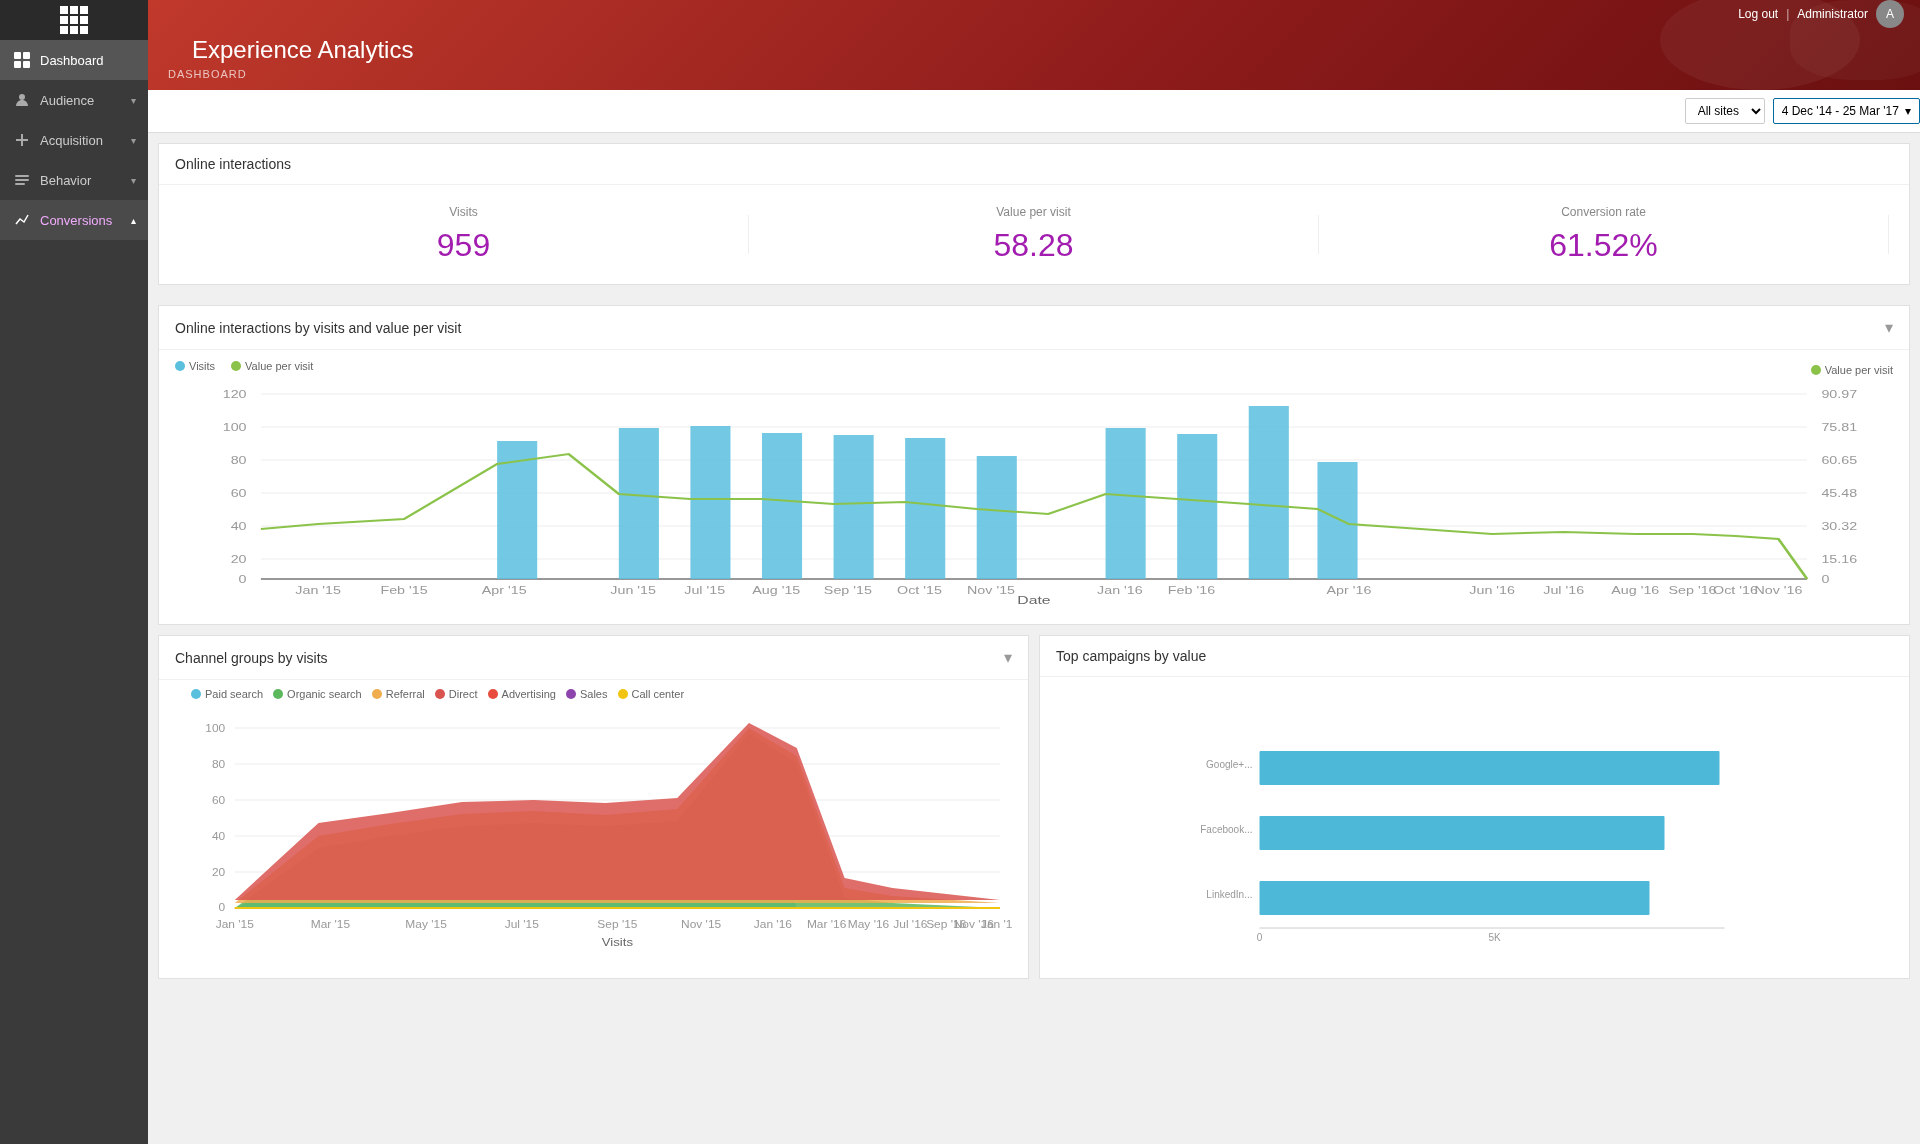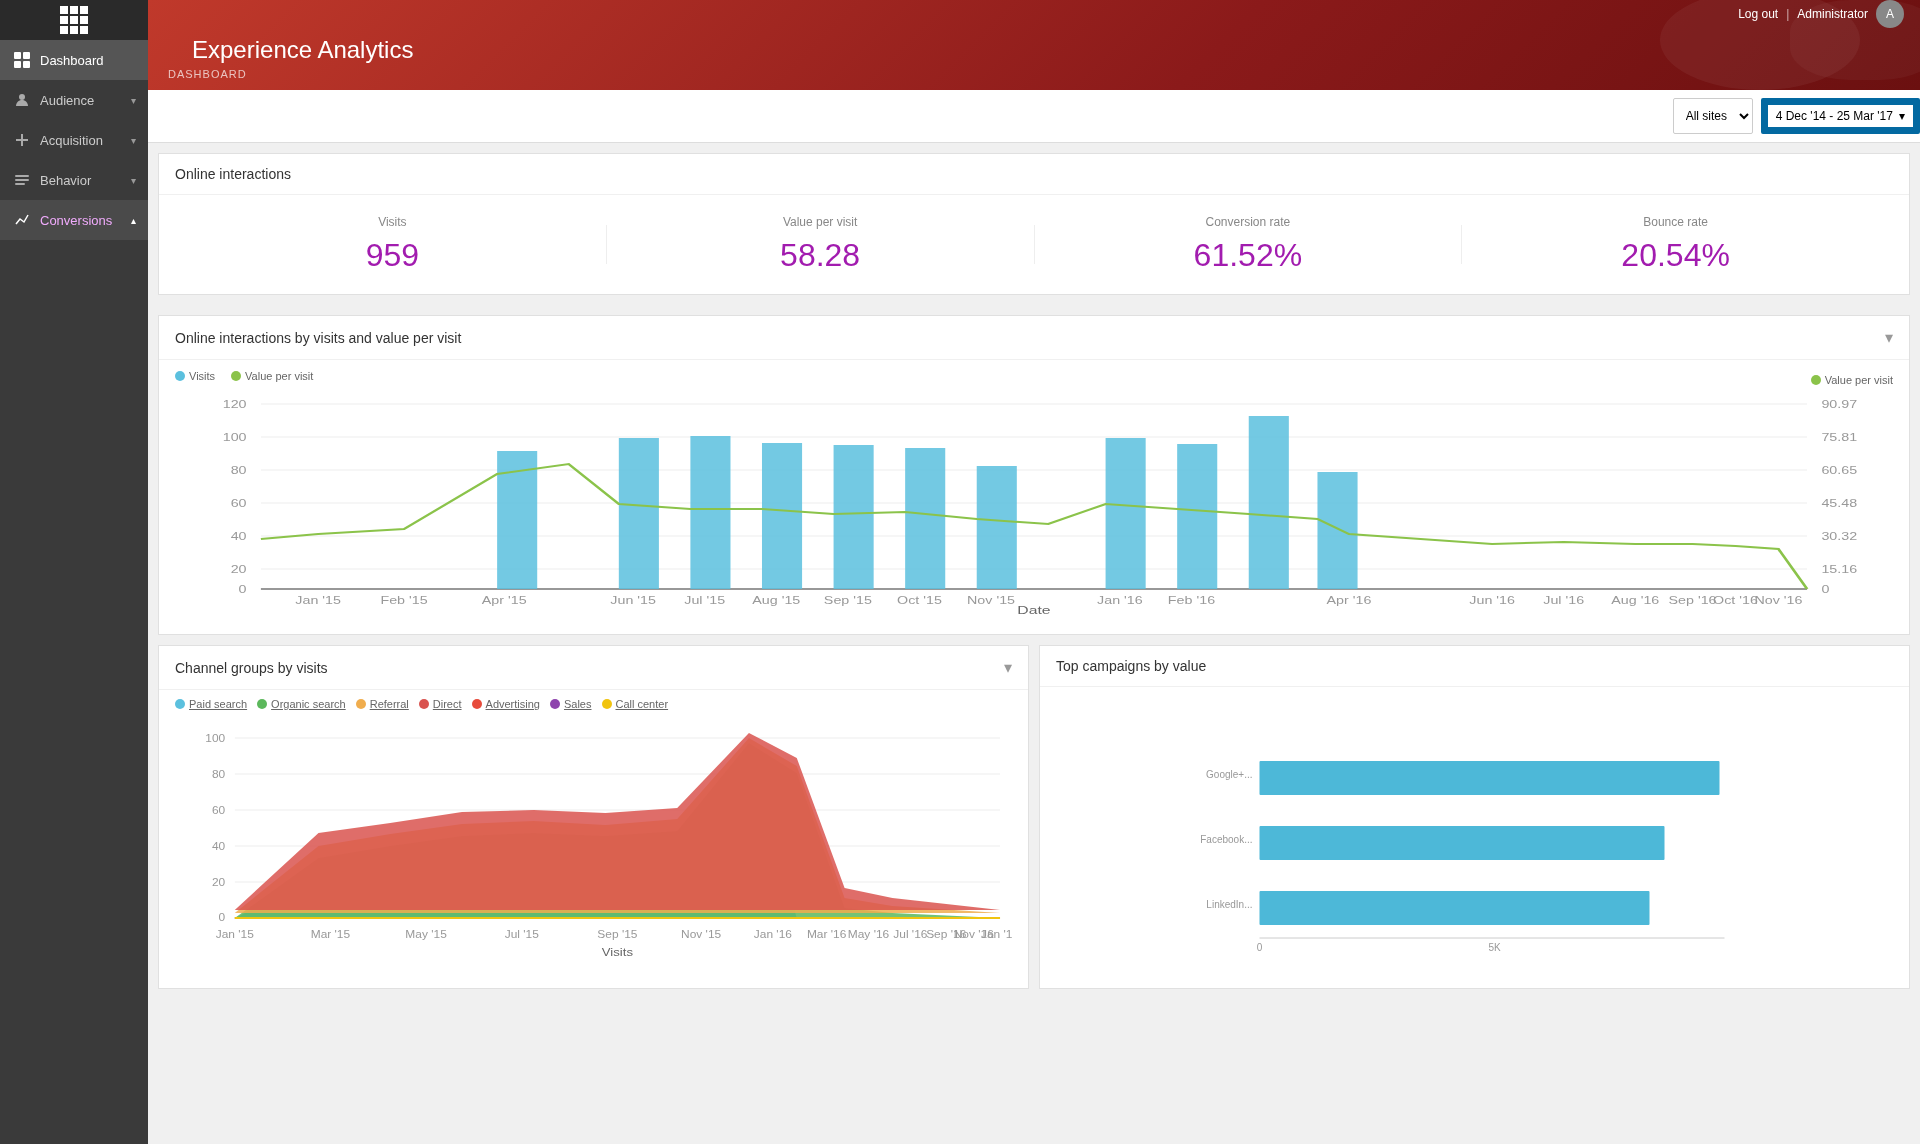--- a/index.html
+++ b/index.html
@@ -152,21 +152,21 @@
       font-size: 12px;
       padding: 4px 8px;
       border: 1px solid #ccc;
       border-radius: 2px;
       background: #fff;
       cursor: pointer;
     }
     .toolbar .date-range {
       font-size: 12px;
       padding: 4px 8px;
-      border: 7px solid #0369a1;
+      border: 1px solid #0369a1;
       border-radius: 2px;
       background: #fff;
       display: flex;
       align-items: center;
       gap: 6px;
     }
 
     
     .section {
       background: #fff;
@@ -254,22 +254,21 @@
       background: #fff;
       border: 1px solid #e0e0e0;
     }
 
     .channel-legend {
       display: flex;
       flex-wrap: wrap;
       gap: 10px;
       font-size: 11px;
       color: #666;
-      padding: 8px 16px;
-      text-decoration: underline;
+      padding: 8px 32px;
     }
 
     .y-axis-label {
       font-size: 10px;
       fill: #999;
     }
     .x-axis-label {
       font-size: 10px;
       fill: #999;
     }
@@ -401,24 +400,20 @@
       <div class="stat-item">
         <div class="stat-label">Value per visit</div>
         <div class="stat-value">58.28</div>
       </div>
       <div class="stat-separator"></div>
       <div class="stat-item">
         <div class="stat-label">Conversion rate</div>
         <div class="stat-value">61.52%</div>
       </div>
       <div class="stat-separator"></div>
-      <div class="stat-item">
-        <div class="stat-label">Bounce rate</div>
-        <div class="stat-value">20.54%</div>
-      </div>
     </div>
   </div>
 
   <div class="section">
     <div class="section-header">
       <span>Online interactions by visits and value per visit</span>
       <span class="collapse-btn">▾</span>
     </div>
     <div class="chart-area">
       <div style="display:flex; justify-content:space-between; align-items:center; margin-bottom:4px;">

